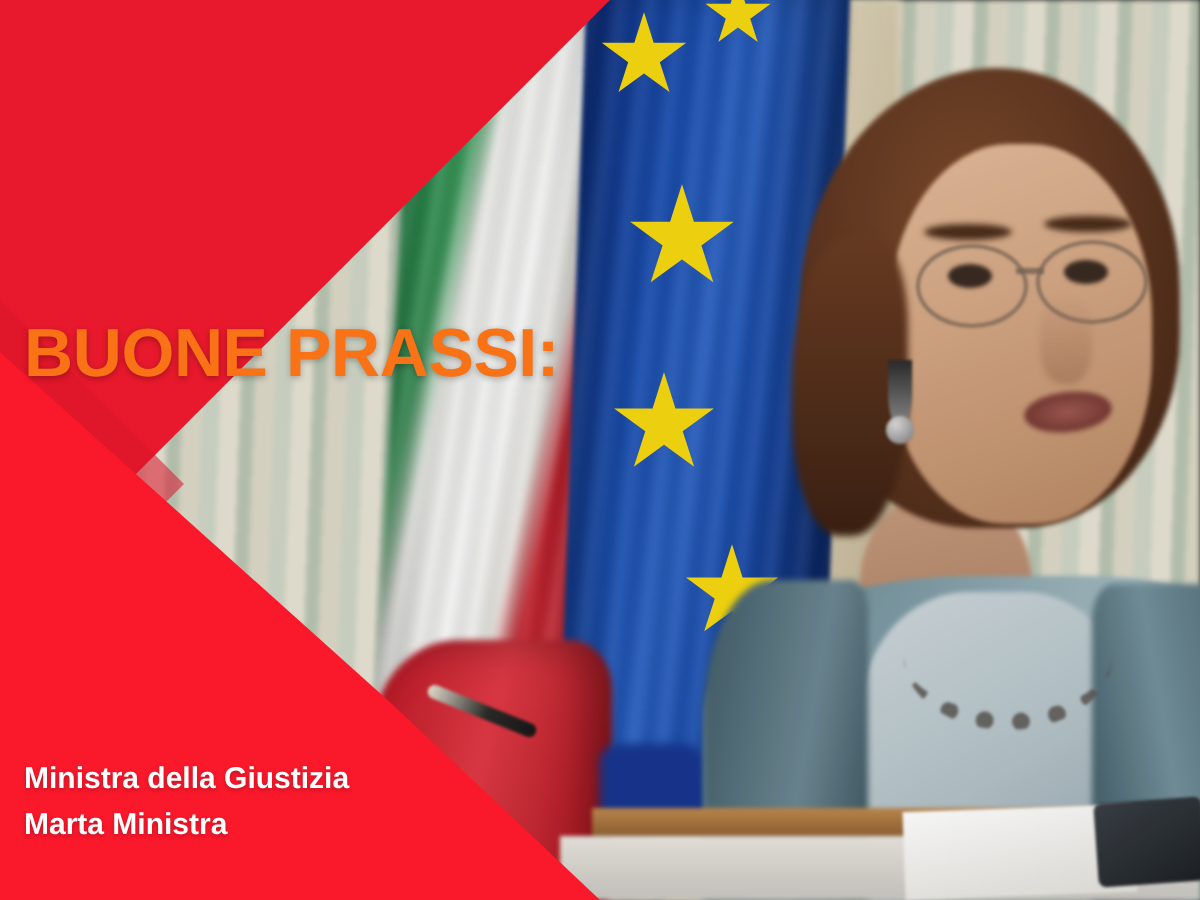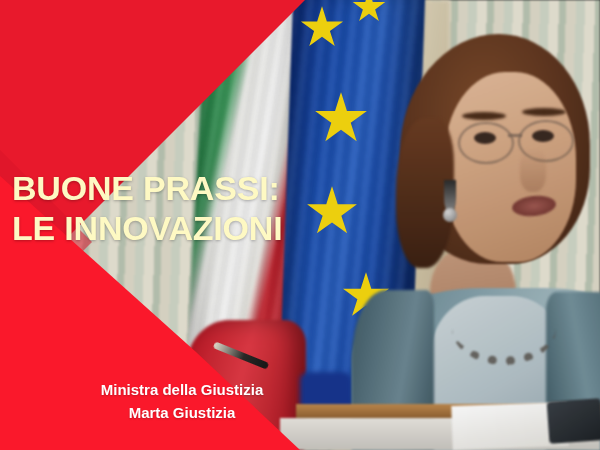--- a/index.html
+++ b/index.html
@@ -191,33 +191,33 @@
   }
   .red-shade{
     position:absolute;inset:0;
     background:#d9142a;
     clip-path:polygon(0 150px, 92px 242px, 0 334px);
     opacity:.55;
   }
 
   
   .title{
-    position:absolute;left:12px;top:168px;width:430px;
-    color:#fef9c3;font-weight:700;font-size:34px;line-height:40px;
+    position:absolute;left:12px;top:157px;width:430px;
+    color:#f97316;font-weight:700;font-size:34px;line-height:40px;
     letter-spacing:-.2px;
     text-shadow:0 1px 3px rgba(0,0,0,.28);
     white-space:nowrap;
   }
   .title div{display:block;}
   .subtitle{
     position:absolute;left:12px;top:378px;width:340px;
     color:#ffffff;font-weight:700;font-size:15px;line-height:23px;
     text-shadow:0 1px 2px rgba(0,0,0,.22);
   }
-  .subtitle div{display:block;text-align:center;}
+  .subtitle div{display:block;}
 </style>
 </head>
 <body>
 
 <div class="stage">
 
   <div class="photo">
     <div class="wall"></div>
     <div class="wall-warm"></div>
     <div class="wall-dark"></div>
@@ -267,21 +267,20 @@
 
     <div class="photo-grain"></div>
   </div>
 
   <div class="red-main"></div>
   <div class="red-shade"></div>
   <div class="red-band"></div>
 
   <div class="title">
     <div>BUONE PRASSI:</div>
-    <div>LE INNOVAZIONI</div>
   </div>
 
   <div class="subtitle">
     <div>Ministra della Giustizia</div>
-    <div>Marta Giustizia</div>
+    <div>Marta Ministra</div>
   </div>
 
 </div>
 
 </body></html>

